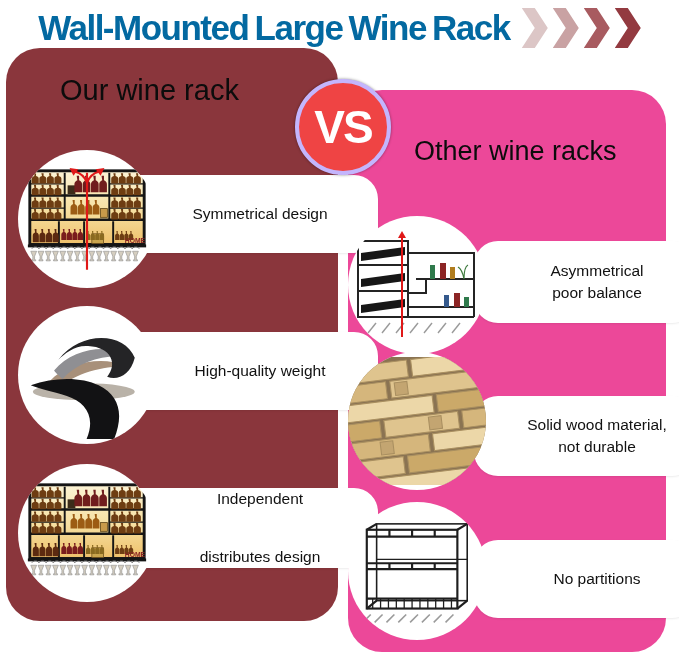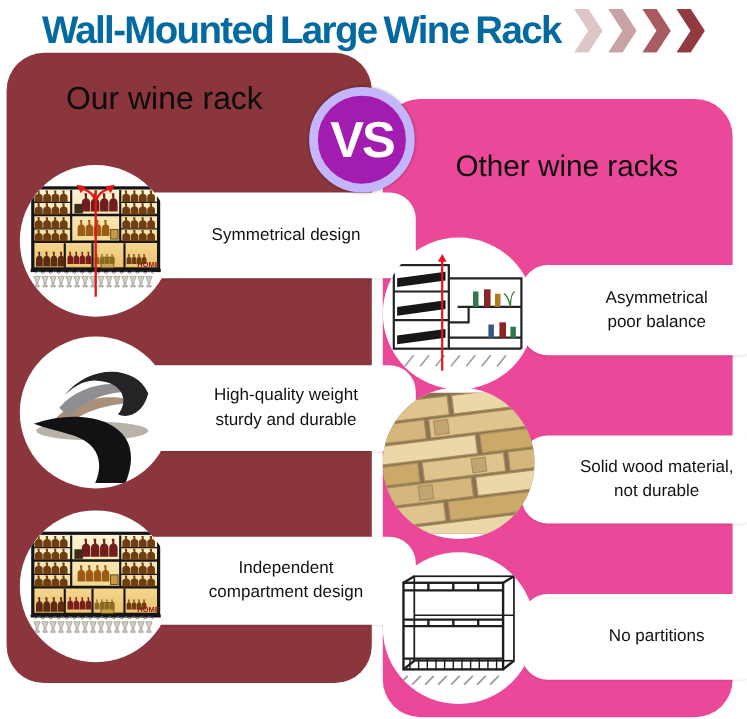--- a/index.html
+++ b/index.html
@@ -23,28 +23,28 @@
 
   
   .circle{position:absolute;width:138px;height:138px;border-radius:50%;background:#fff;overflow:hidden;display:flex;align-items:center;justify-content:center;z-index:2;}
   .bubble{position:absolute;background:#fff;border-radius:24px;z-index:1;display:flex;flex-direction:column;justify-content:center;text-align:center;font-size:15.5px;line-height:1.45;color:#111;box-shadow:0 1px 2px rgba(0,0,0,.08);}
   .bubble span{white-space:nowrap;}
   .panel-left .bubble{padding-left:38px;padding-right:6px;}
   .panel-right .bubble{padding-left:30px;padding-right:6px;}
 
   .lc1{left:12px;top:102px;} .lb1{left:104px;top:127px;width:224px;height:78px;}
   .lc2{left:12px;top:258px;} .lb2{left:104px;top:284px;width:224px;height:78px;}
-  .lc3{left:12px;top:416px;} .lb3{left:104px;top:440px;width:224px;height:80px;}
+  .lc3{left:12px;top:416px;} .lb3{left:104px;top:440px;width:224px;height:80px;justify-content:space-between;}
 
   .rc1{left:0px;top:126px;}  .rb1{left:126px;top:151px;width:186px;height:82px;}
   .rc2{left:0px;top:262px;}  .rb2{left:126px;top:306px;width:186px;height:80px;}
   .rc3{left:0px;top:412px;}  .rb3{left:126px;top:450px;width:186px;height:78px;}
 
   
-  .vs-badge{position:absolute;left:281px;top:79px;width:96px;height:96px;border-radius:50%;background:#a21caf;border:8px solid #c4b5fd;box-sizing:border-box;display:flex;align-items:center;justify-content:center;color:#fff;font-size:46px;font-weight:bold;letter-spacing:-2px;box-shadow:0 0 3px rgba(0,0,0,.45);z-index:5;}
+  .vs-badge{position:absolute;left:295px;top:79px;width:96px;height:96px;border-radius:50%;background:#ef4444;border:4px solid #c4b5fd;box-sizing:border-box;display:flex;align-items:center;justify-content:center;color:#fff;font-size:46px;font-weight:bold;letter-spacing:-2px;box-shadow:0 0 3px rgba(0,0,0,.45);z-index:5;}
 </style>
 </head>
 <body>
 
 <div class="canvas">
 
   <svg width="0" height="0" style="position:absolute" aria-hidden="true">
     <defs>
       <linearGradient id="warmG" x1="0" y1="0" x2="0" y2="1">
         <stop offset="0" stop-color="#fcf3d5"></stop>
@@ -147,31 +147,30 @@
       <svg width="138" viewBox="0 0 130 120">
         <ellipse cx="62" cy="76" rx="48" ry="8" fill="#b9b2a8"></ellipse>
         <path d="M30 66 C46 48 82 42 100 52 C82 52 52 58 38 74 C34 70 31 68 30 66 Z" fill="#a8907a"></path>
         <path d="M34 56 C52 34 90 30 104 44 C86 40 58 46 42 64 C38 60 35 58 34 56 Z" fill="#8f8f93"></path>
         <path d="M38 46 C60 18 100 20 110 44 C106 60 94 66 84 62 C94 50 88 34 66 33 C54 32 44 40 38 46 Z" fill="#242426"></path>
         <path d="M12 70 C34 62 60 62 76 70 C96 80 100 98 90 122 L64 122 C74 100 64 86 46 80 C32 76 20 73 12 70 Z" fill="#121214"></path>
       </svg>
     </div>
     <div class="bubble lb2">
       <span>High-quality weight</span>
-      <span>sturdy and durable</span>
     </div>
 
     <div class="circle lc3">
       <svg width="126" viewBox="0 0 130 112">
         <use href="#rackfull"></use>
       </svg>
     </div>
     <div class="bubble lb3">
       <span>Independent</span>
-      <span>compartment design</span>
+      <span>distributes design</span>
     </div>
   </div>
 
   <div class="panel panel-right">
     <div class="panel-heading">Other wine racks</div>
 
     <div class="circle rc1">
       <svg width="130" viewBox="0 0 130 112">
         <g stroke="#242424" stroke-width="2" fill="none">
           <rect x="6" y="12" width="50" height="76"></rect>

